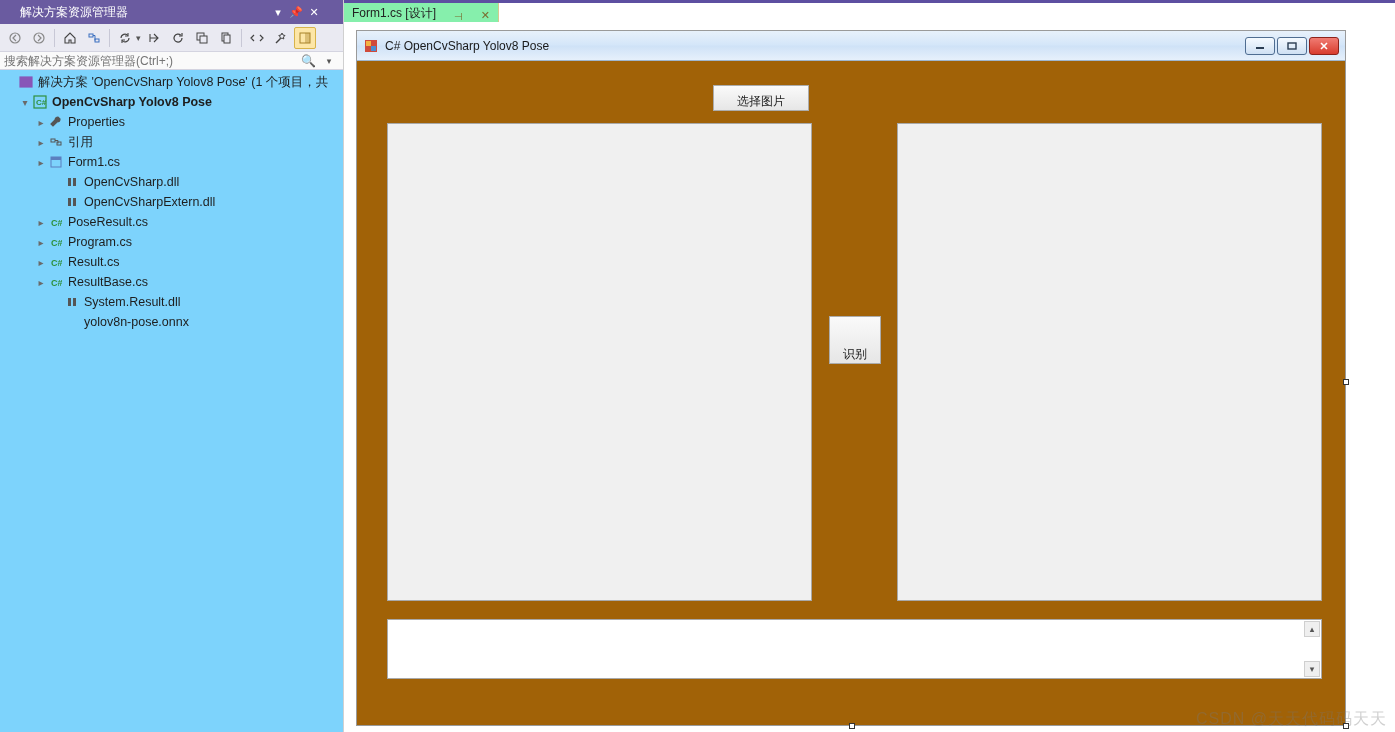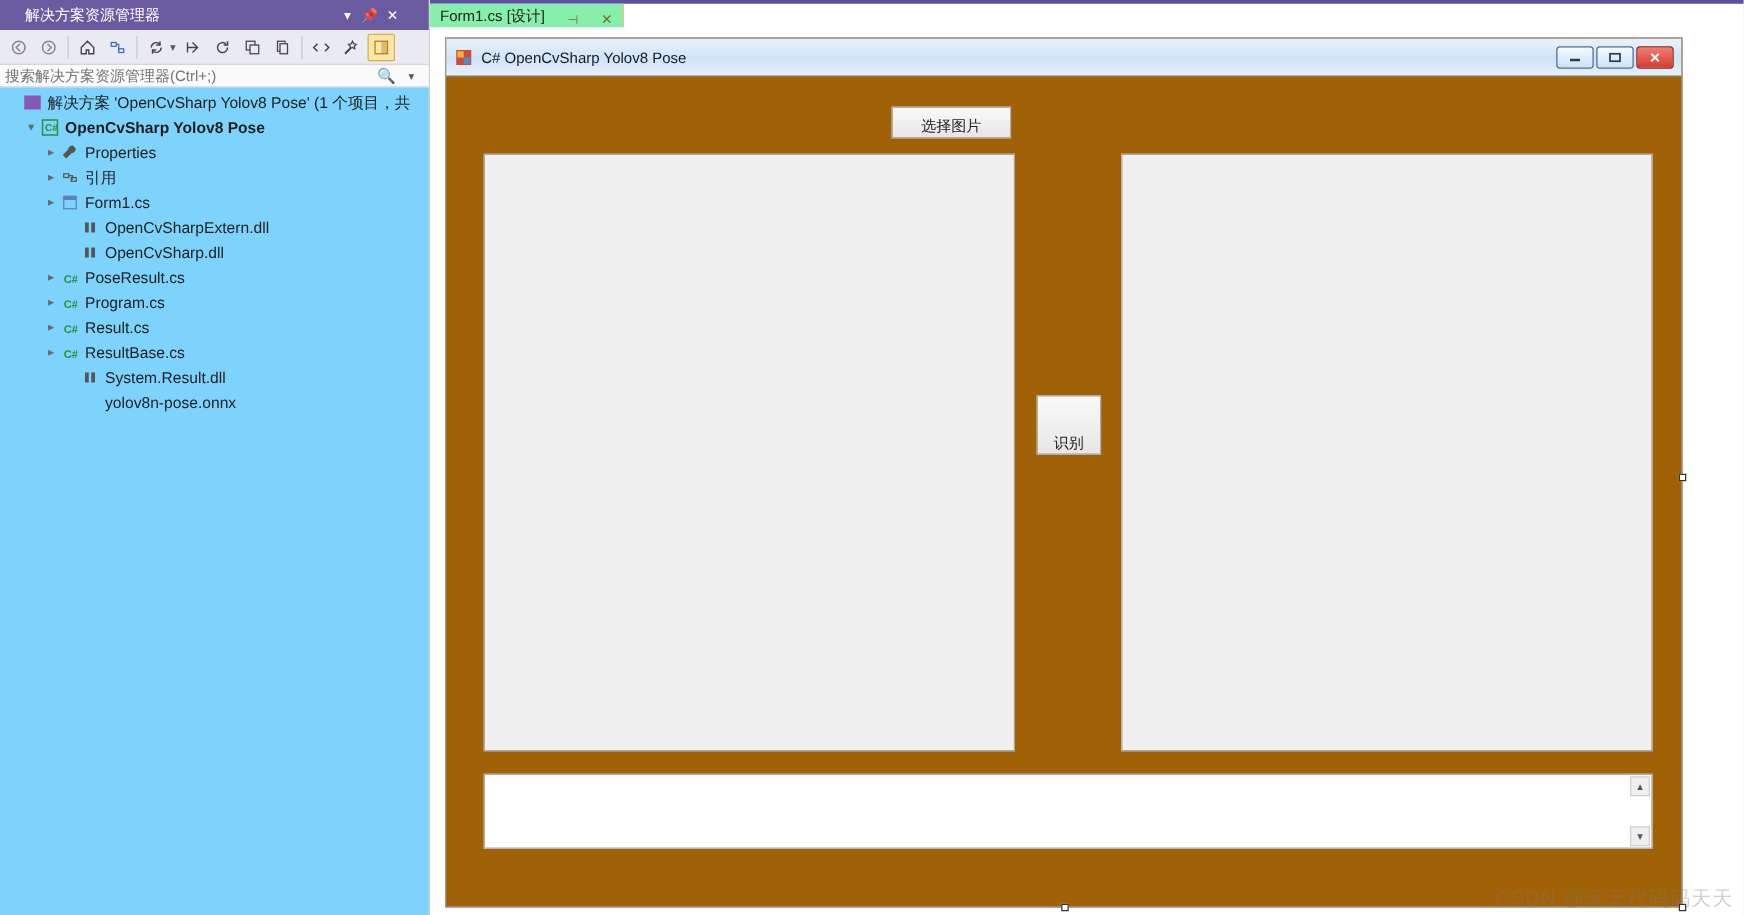--- a/index.html
+++ b/index.html
@@ -205,31 +205,31 @@
       <span class="lbl">Form1.cs</span>
     </div>
     <div class="node ind3">
       <span class="arrow empty">▸</span>
       <span class="ico">
           <svg width="12" height="12" viewBox="0 0 12 12">
             <rect x="2" y="2" width="3" height="8" fill="#555"></rect>
             <rect x="7" y="2" width="3" height="8" fill="#555"></rect>
           </svg>
         </span>
-      <span class="lbl">OpenCvSharpExtern.dll</span>
+      <span class="lbl">OpenCvSharp.dll</span>
     </div>
     <div class="node ind3">
       <span class="arrow empty">▸</span>
       <span class="ico">
           <svg width="12" height="12" viewBox="0 0 12 12">
             <rect x="2" y="2" width="3" height="8" fill="#555"></rect>
             <rect x="7" y="2" width="3" height="8" fill="#555"></rect>
           </svg>
         </span>
-      <span class="lbl">OpenCvSharp.dll</span>
+      <span class="lbl">OpenCvSharpExtern.dll</span>
     </div>
     <div class="node ind2">
       <span class="arrow">▸</span>
       <span class="ico">
           <svg width="12" height="12" viewBox="0 0 12 12">
             <text x="1" y="10" font-size="9" fill="#2f8f3d" font-weight="bold">C#</text>
           </svg>
         </span>
       <span class="lbl">PoseResult.cs</span>
     </div>

